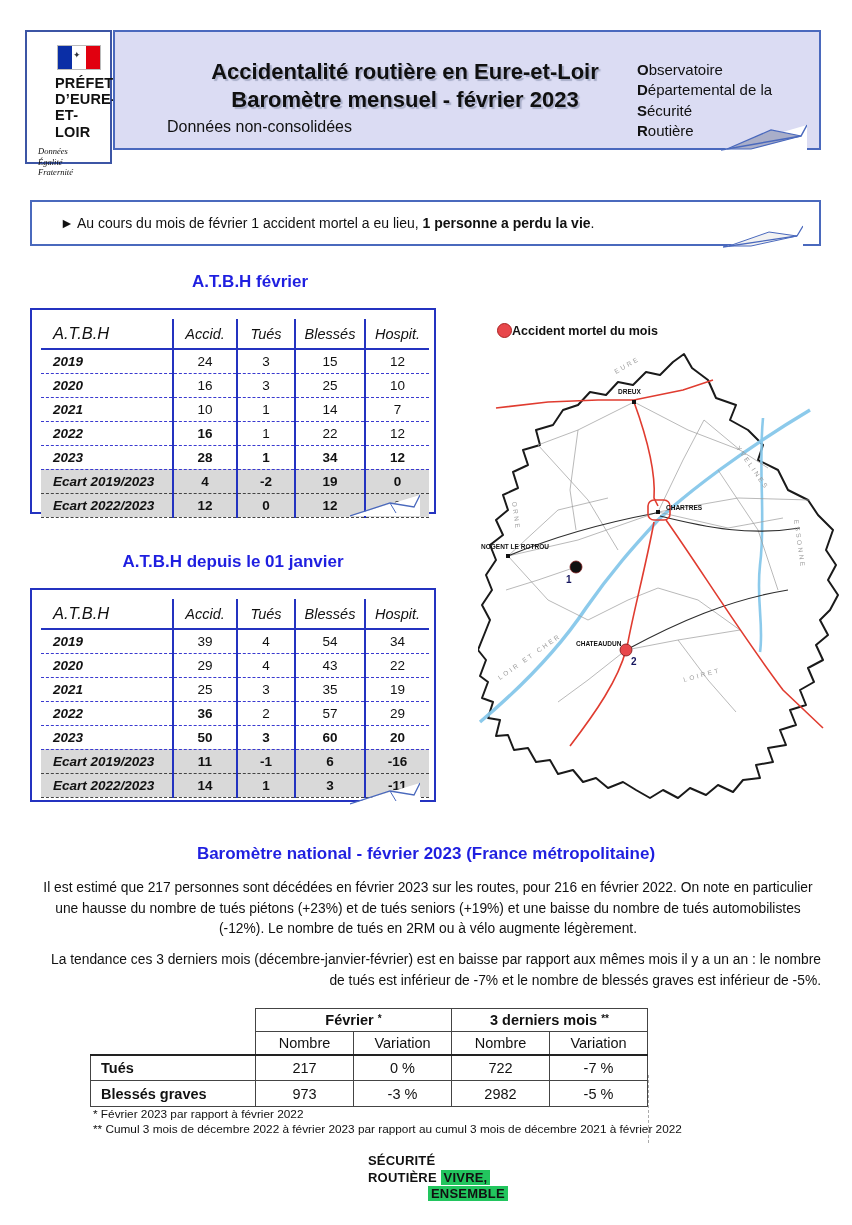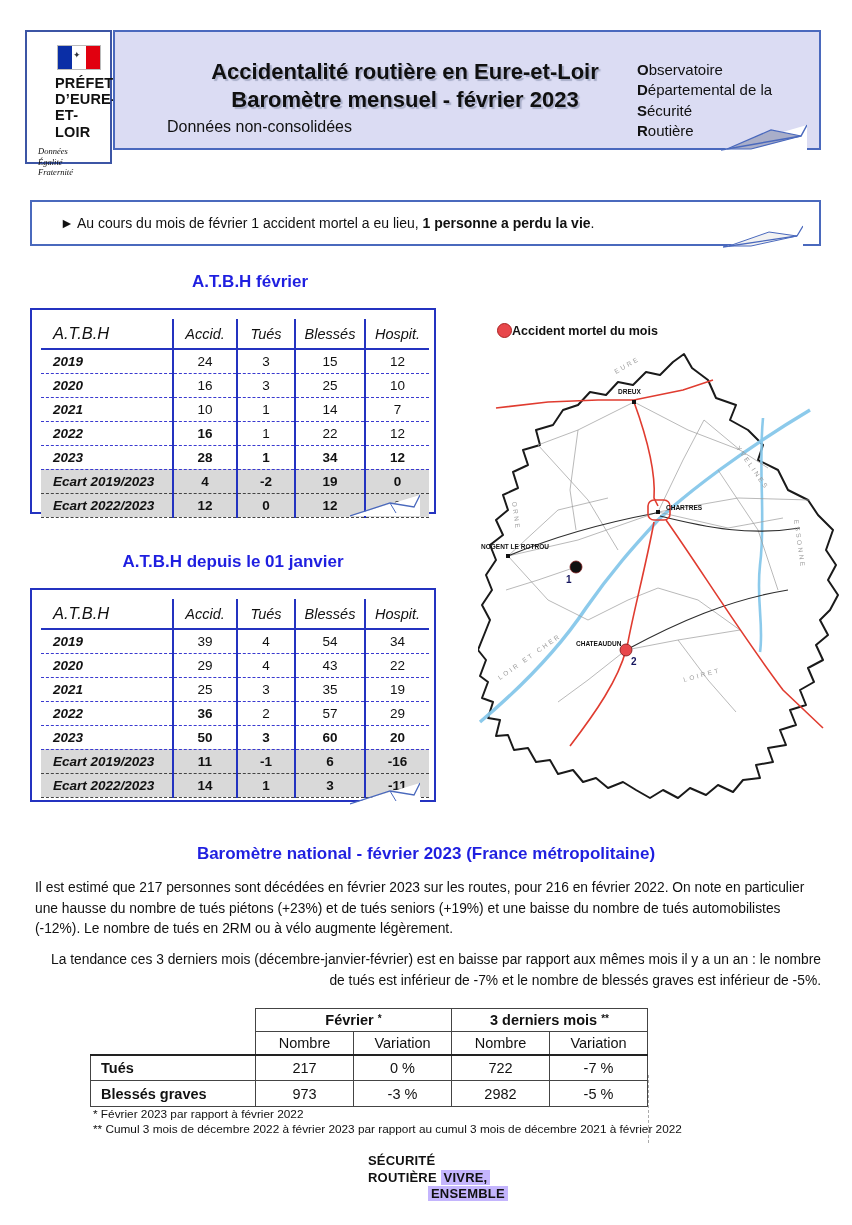--- a/index.html
+++ b/index.html
@@ -69,21 +69,21 @@
   .nat tr.grp th { font-weight:bold; }
   .nat tr.sub th { border-bottom:2.5px solid #222; }
   .nat td.rowlab { font-weight:bold; text-align:left; padding-left:10px; }
   .nat tr.data td { height:26px; }
   .sup { font-size:10px; vertical-align:3px; }
   .footnote { position:absolute; left:93px; font-size:11.8px; }
   .page-guide { position:absolute; left:648px; top:1075px; height:68px; border-left:1px dashed #aaa; }
 
   
   .footer-logo { position:absolute; left:368px; top:1153px; font-weight:bold; font-size:13px; line-height:1.28; letter-spacing:0.2px; }
-  .footer-logo .hl { background:#c4b5fd; padding:0 3px; }
+  .footer-logo .hl { background:#22c55e; padding:0 3px; }
   .footer-line3 { margin-left:60px; }
 </style>
 </head>
 <body>
 
 <div class="page">
 
   <div class="logo-box">
     <div class="flag">
       <div class="b"></div>
@@ -365,21 +365,21 @@
       <g>
           <circle cx="98" cy="217" r="6" fill="#111111" stroke="#7a1515" stroke-width="0.8"></circle>
           <text x="88" y="233" class="marker-label">1</text>
           <circle cx="148" cy="300" r="6" fill="#e8474b" stroke="#7a1515" stroke-width="0.8"></circle>
           <text x="153" y="315" class="marker-label">2</text>
         </g>
     </svg>
   </div>
 
   <div class="sec-title" style="left:0px; top:844px; width:852px;">Baromètre national - février 2023 (France métropolitaine)</div>
-  <div class="para" style="top:878px;">Il est estimé que 217 personnes sont décédées en février 2023 sur les routes, pour 216 en février 2022. On note en particulier une hausse du nombre de tués piétons (+23%) et de tués seniors (+19%) et une baisse du nombre de tués automobilistes (-12%). Le nombre de tués en 2RM ou à vélo augmente légèrement.</div>
+  <div class="para" style="top:878px;text-align:center;">Il est estimé que 217 personnes sont décédées en février 2023 sur les routes, pour 216 en février 2022. On note en particulier une hausse du nombre de tués piétons (+23%) et de tués seniors (+19%) et une baisse du nombre de tués automobilistes (-12%). Le nombre de tués en 2RM ou à vélo augmente légèrement.</div>
   <div class="para" style="top:950px;text-align:right;">La tendance ces 3 derniers mois (décembre-janvier-février) est en baisse par rapport aux mêmes mois il y a un an : le nombre de tués est inférieur de -7% et le nombre de blessés graves est inférieur de -5%.</div>
 
   <table class="nat">
     <colgroup>
         <col style="width:165px">
         <col style="width:98px">
         <col style="width:98px">
         <col style="width:98px">
         <col style="width:98px">
       </colgroup>

